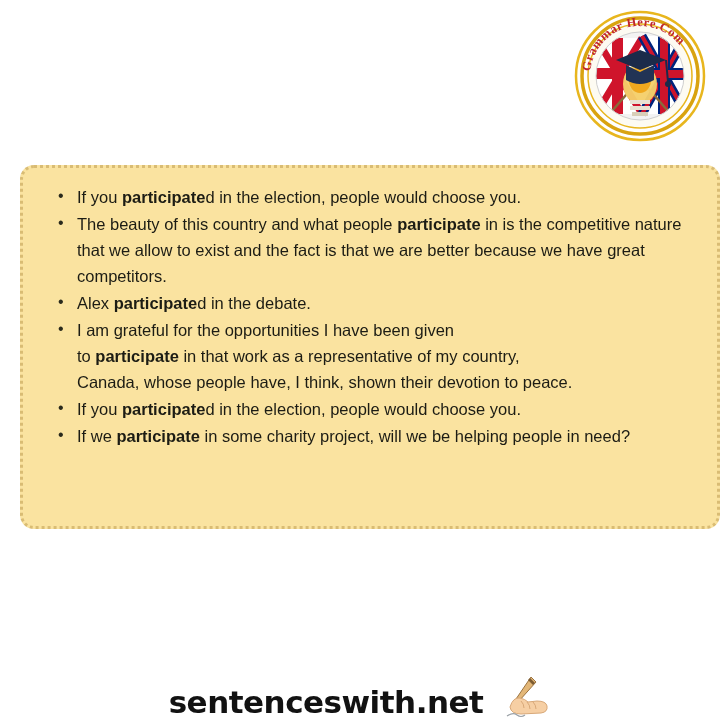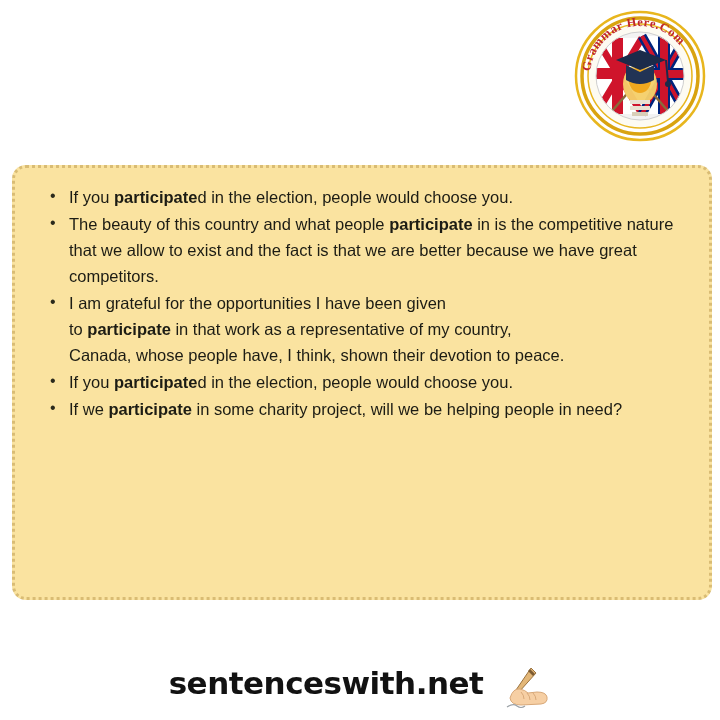--- a/index.html
+++ b/index.html
@@ -55,24 +55,24 @@
     right: 12px;
     top: 8px;
     width: 136px;
     height: 136px;
   }
   .logo svg { display: block; }
 
   
   .card {
     position: absolute;
-    left: 12px;
+    left: 20px;
     top: 165px;
     width: 700px;
-    height: 435px;
+    height: 364px;
     box-sizing: border-box;
     background: #fae3a0;
     border: 3px dotted #d9bc74;
     border-radius: 14px;
   }
   .sentence-list {
     list-style: none;
     margin: 0;
     padding: 16px 18px 0 32px;
   }
@@ -95,21 +95,21 @@
   .sentence-item b { font-weight: 700; }
 
   
   .footer {
     position: absolute;
     left: 0;
     top: 665px;
     width: 720px;
     height: 55px;
     display: flex;
-    align-items: flex-start;
+    align-items: flex-end;
     justify-content: center;
   }
   .footer-text {
     font-family: "DejaVu Sans", sans-serif;
     font-size: 31px;
     font-weight: 700;
     color: #121212;
     letter-spacing: -0.5px;
   }
   .hand-icon {
@@ -178,20 +178,21 @@
         <textPath href="#arcTop" startOffset="26%" text-anchor="middle">English Grammar Here.Com</textPath>
       </text>
     </svg>
   </div>
 </div>
 
 <div class="card">
   <ul class="sentence-list">
     <li class="sentence-item"><span>If you </span><b>participate</b><span>d in the election, people would choose you.</span></li>
     <li class="sentence-item"><span>The beauty of this country and what people </span><b>participate</b><span> in is the competitive nature that we allow to exist and the fact is that we are better because we have great competitors.</span></li>
+    <li class="sentence-item"><span>Alex </span><b>participate</b><span>d in the debate.</span></li>
     <li class="sentence-item"><span>I am grateful for the opportunities I have been given</span><br><span>to </span><b>participate</b><span> in that work as a representative of my country,</span><br><span>Canada, whose people have, I think, shown their devotion to peace.</span></li>
     <li class="sentence-item"><span>If you </span><b>participate</b><span>d in the election, people would choose you.</span></li>
     <li class="sentence-item"><span>If we </span><b>participate</b><span> in some charity project, will we be helping people in need?</span></li>
   </ul>
 </div>
 
 <div class="footer">
   <span class="footer-text">sentenceswith.net</span>
   <span class="hand-icon">
     <svg viewBox="0 0 54 46" width="54" height="46" aria-hidden="true">

